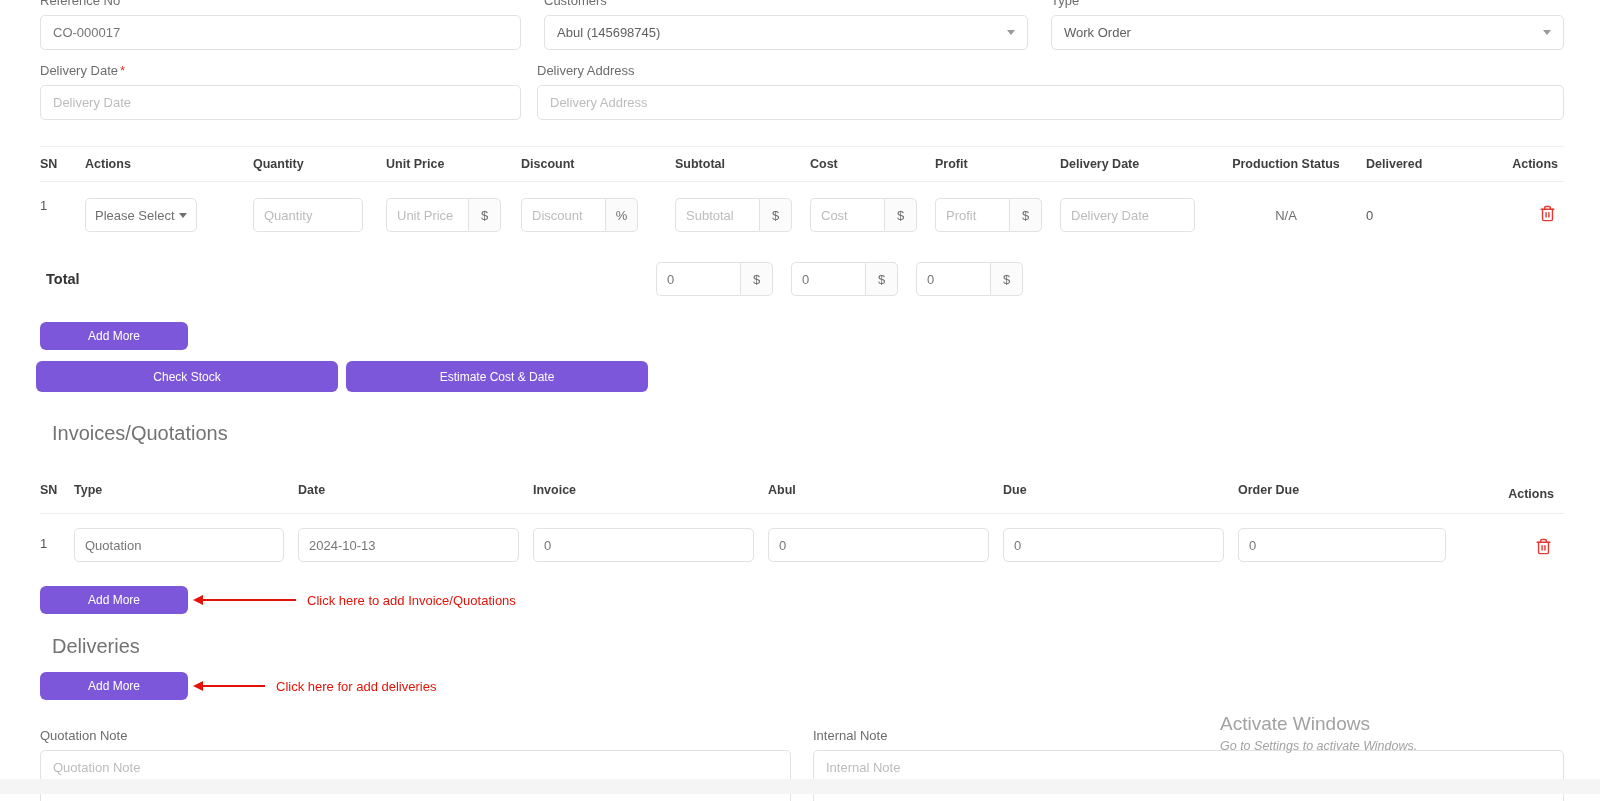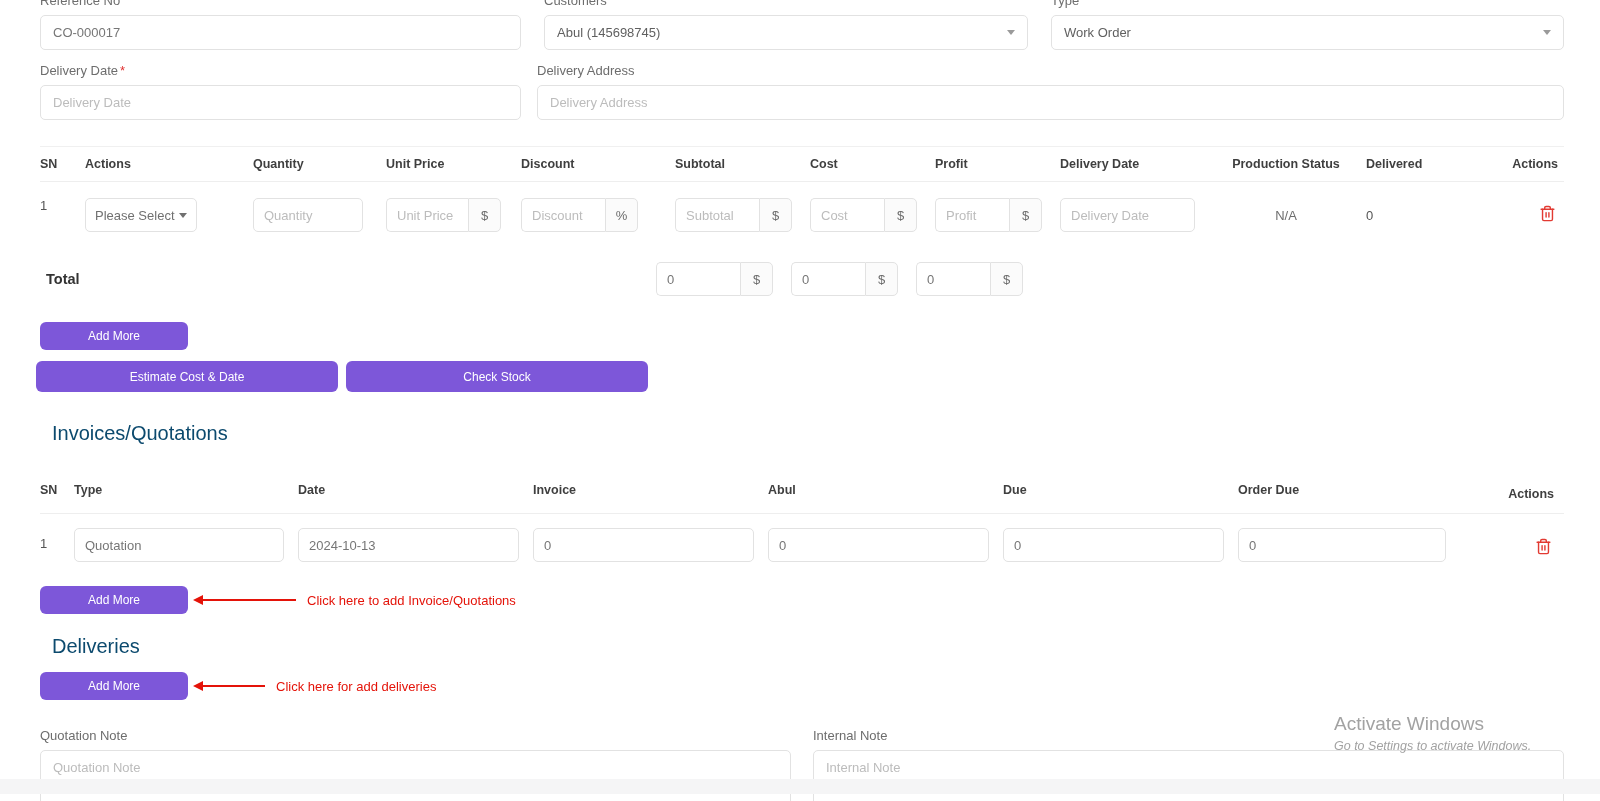--- a/index.html
+++ b/index.html
@@ -56,21 +56,21 @@
   .t-row { display:flex; align-items:center; margin-top:16px; }
   .t-spacer { width:616px; }
   .t-label { font-size:14.5px; font-weight:bold; color:#333; padding-left:6px; }
 
   .btn { border:none; border-radius:6px; background:#7d57d9; color:#fff; font-family:inherit; font-weight:normal; cursor:pointer; }
   .btn-add { width:148px; height:28px; font-size:12px; }
   .btn-wide { width:302px; height:31px; font-size:12px; }
   .addmore-row { margin-top:26px; }
   .wide-row { margin-left:-4px; margin-top:11px; display:flex; gap:8px; }
 
-  .section-title { font-size:20px; color:#0c4a6e; font-weight:normal; margin:30px 0 0 12px; }
+  .section-title { font-size:20px; color:#737373; font-weight:normal; margin:30px 0 0 12px; }
 
   
   .qtable { margin-top:22px; }
   .q-head { display:flex; align-items:center; border-bottom:1px solid #eeeeee; padding:12px 0 12px 0; font-size:12.5px; font-weight:bold; color:#3f3f3f; }
   .q-row { display:flex; align-items:flex-start; padding:14px 0 6px 0; font-size:13px; }
   .qc-sn{width:34px;} .qc-type{width:224px;} .qc-date{width:235px;}
   .qc-amount{width:235px;} .qc-paid{width:235px;} .qc-due{width:235px;}
   .qc-odue{width:222px;} .qc-actions{flex:1; text-align:right; padding-right:10px; padding-top:8px;}
   .q-row .row-input { width:calc(100% - 14px); }
 
@@ -78,21 +78,21 @@
 
   .annot-row { display:flex; align-items:center; margin-top:18px; }
   .arrow-head { width:0; height:0; border-top:5px solid transparent; border-bottom:5px solid transparent; border-right:10px solid #e41309; margin-left:5px; }
   .arrow-line { height:2.5px; background:#e41309; }
   .annot-text { color:#e41309; font-size:13px; margin-left:11px; white-space:nowrap; }
 
   .notes { display:flex; gap:22px; margin-top:28px; }
   .note-col { flex:1; }
   textarea.note { width:100%; height:105px; border:1px solid #e2e2e2; border-radius:5px; padding:9px 12px; font-family:inherit; font-size:13px; color:#767676; }
 
-  .watermark { position:absolute; left:1334px; top:720px; color:#a2a2a2; pointer-events:none; }
+  .watermark { position:absolute; left:1220px; top:720px; color:#a2a2a2; pointer-events:none; }
   .wm1 { font-size:19px; }
   .wm2 { font-size:12.5px; margin-top:4px;font-style:italic; }
   .bottom-strip { position:absolute; left:0; right:0; bottom:0; height:15px; background:#f5f5f6; }
 </style>
 </head>
 <body>
 
 <div class="page">
 
   <div class="f-row1">
@@ -224,22 +224,22 @@
         </span>
       </div>
     </div>
   </div>
 
   <div class="addmore-row">
     <button class="btn btn-add">Add More</button>
   </div>
 
   <div class="wide-row">
+    <button class="btn btn-wide">Check Stock</button>
     <button class="btn btn-wide">Estimate Cost &amp; Date</button>
-    <button class="btn btn-wide">Check Stock</button>
   </div>
 
   <h2 class="section-title">Invoices/Quotations</h2>
 
   <div class="qtable">
     <div class="q-head">
       <div class="qc-sn">SN</div>
       <div class="qc-type">Type</div>
       <div class="qc-date">Date</div>
       <div class="qc-amount">Invoice</div>

